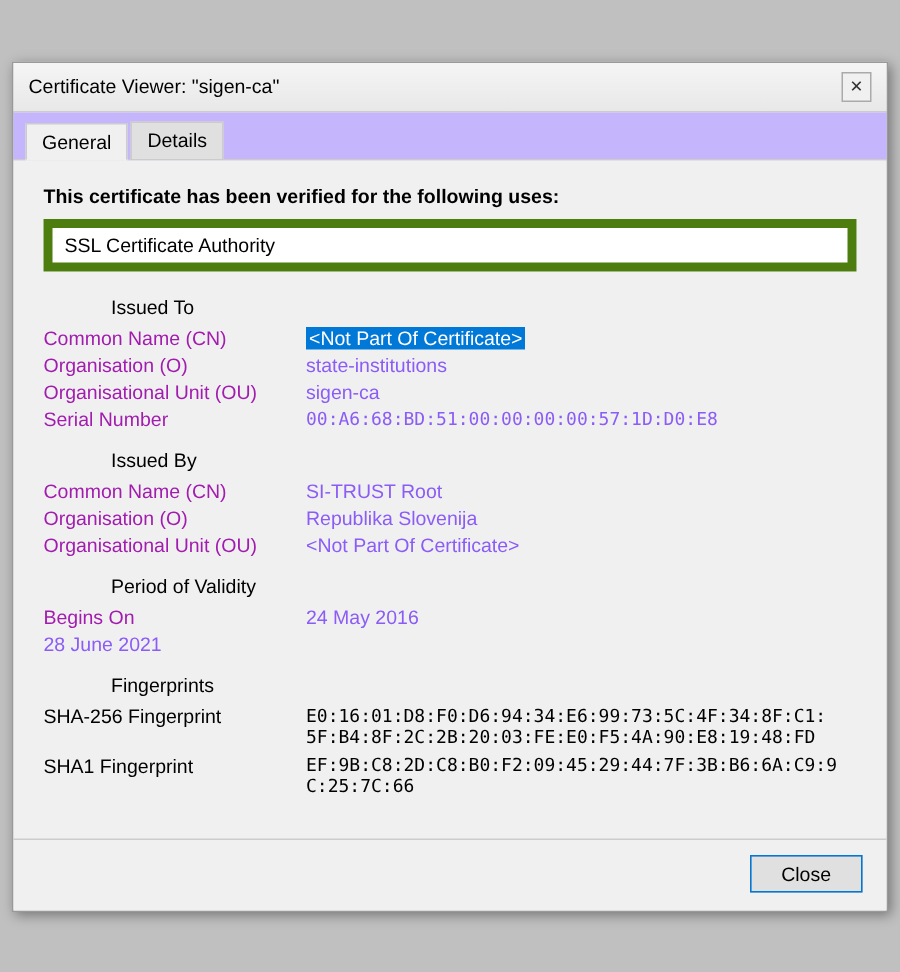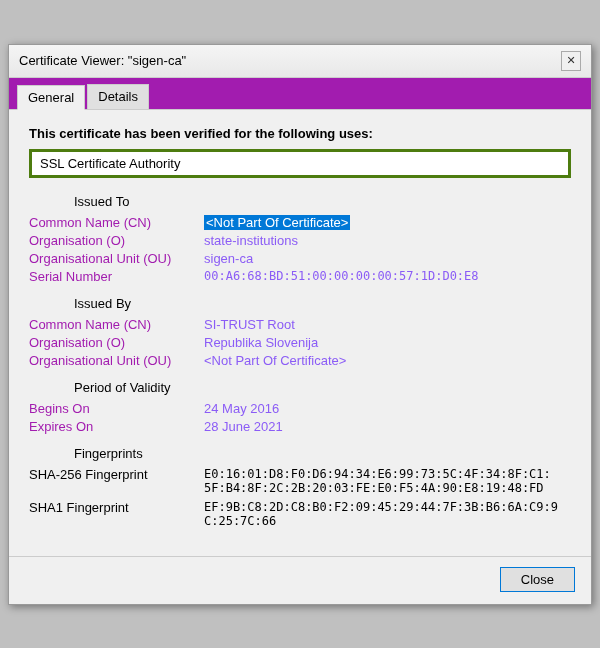--- a/index.html
+++ b/index.html
@@ -53,21 +53,21 @@
       align-items: center;
       justify-content: center;
       cursor: pointer;
       font-size: 11px;
       color: #333;
     }
 
     .tabs {
       display: flex;
       padding: 6px 8px 0 8px;
-      background: #a21caf;
+      background: #c4b5fd;
       border-bottom: 1px solid #ccc;
       text-align: right;
     }
 
     .tab {
       padding: 4px 10px;
       border: 1px solid #ccc;
       background: #e0e0e0;
       cursor: pointer;
       font-size: 13px;
@@ -89,21 +89,21 @@
       background: #f0f0f0;
     }
 
     .verified-text {
       font-size: 13px;
       font-weight: bold;
       margin-bottom: 8px;
     }
 
     .cert-box {
-      border: 3px solid #4d7c0f;
+      border: 6px solid #4d7c0f;
       background: white;
       padding: 4px 8px;
       margin-bottom: 16px;
       font-size: 13px;
     }
 
     .section-title {
       font-weight: normal;
       font-size: 13px;
       margin-bottom: 6px;
@@ -234,21 +234,20 @@
       </div>
     </div>
 
     <div class="section">
       <div class="section-title">Period of Validity</div>
       <div class="field-row">
         <span class="field-label">Begins On</span>
         <span class="field-value">24 May 2016</span>
       </div>
       <div class="field-row">
-        <span class="field-label">Expires On</span>
         <span class="field-value">28 June 2021</span>
       </div>
     </div>
 
     <div class="section">
       <div class="section-title">Fingerprints</div>
       <div class="sha-row">
         <span class="sha-label">SHA-256 Fingerprint</span>
         <span class="sha-value">E0:16:01:D8:F0:D6:94:34:E6:99:73:5C:4F:34:8F:C1:<br>5F:B4:8F:2C:2B:20:03:FE:E0:F5:4A:90:E8:19:48:FD</span>
       </div>

